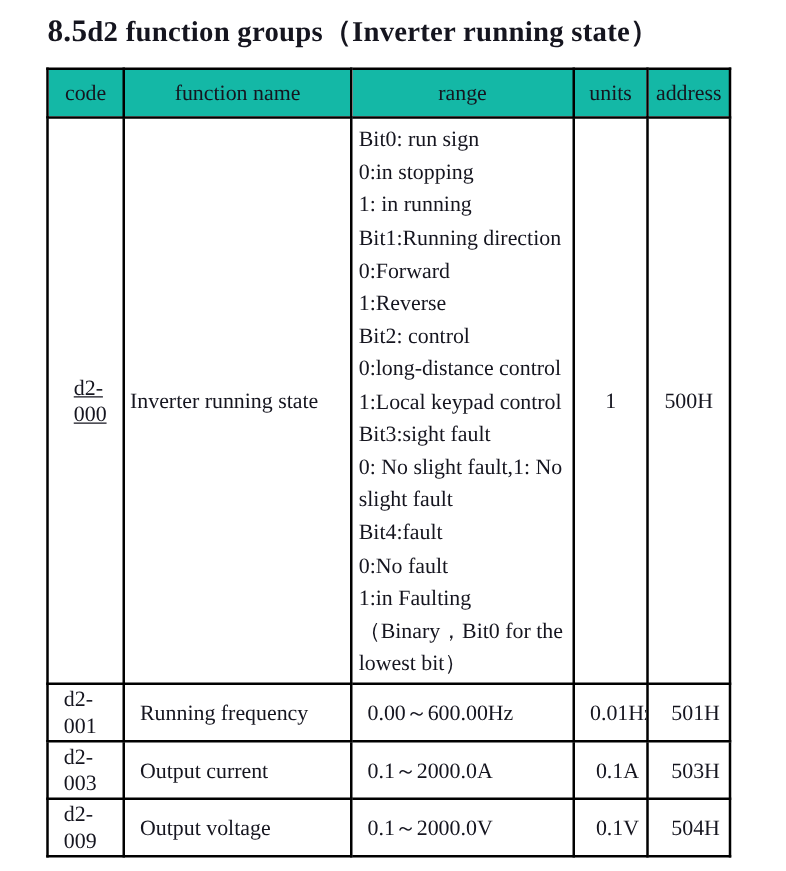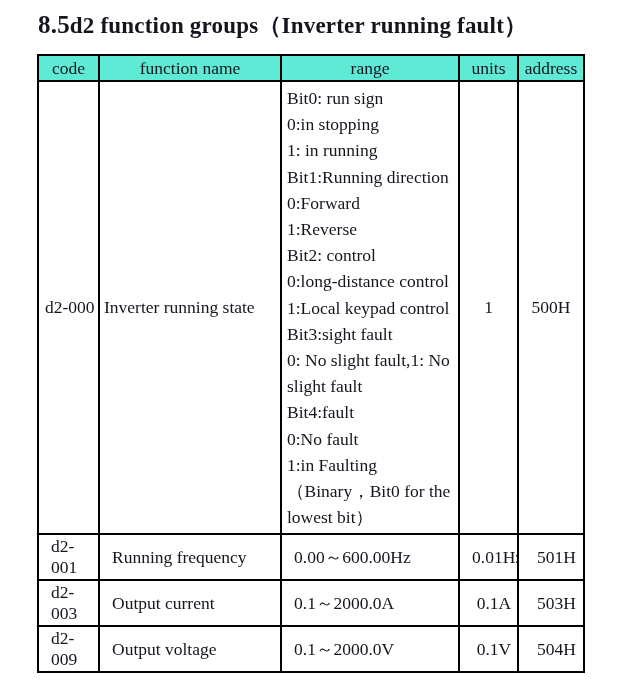--- a/index.html
+++ b/index.html
@@ -36,22 +36,22 @@
     width: 546px;
   }
   .param-table th, .param-table td {
     border: 2px solid #000000;
     font-size: 17.5px;
     font-weight: normal;
     box-sizing: border-box;
     overflow: hidden;
   }
   .param-table th {
-    background: #5eead4;
-    height: 26px;
+    background: #14b8a6;
+    height: 39px;
     text-align: center;
     vertical-align: middle;
     padding: 0 1px;
   }
   .col-code    { width: 61px;  }
   .col-func    { width: 182px; }
   .col-range   { width: 178px; }
   .col-units   { width: 59px;  }
   .col-address { width: 66px;  }
 
@@ -79,29 +79,29 @@
   }
   .param-table tr.row-short td {
     height: 31px;
     padding-left: 12px;
   }
   td.cell-range .range-multiline {
     white-space: pre-line;
     line-height: 26.2px;
     padding: 2px 0 2px 0;
   }
-  tr.row-tall td.cell-code { padding-left: 6px; }
+  tr.row-tall td.cell-code { padding-left: 20px; text-decoration: underline; }
 </style>
 </head>
 <body>
 
 <div class="page">
 
   <h1 class="doc-title">
-    <span class="section-no">8.5</span><span>d2 function groups（Inverter running fault）</span>
+    <span class="section-no">8.5</span><span>d2 function groups（Inverter running state）</span>
   </h1>
 
   <table class="param-table">
     <colgroup>
       <col class="col-code">
       <col class="col-func">
       <col class="col-range">
       <col class="col-units">
       <col class="col-address">
     </colgroup>

